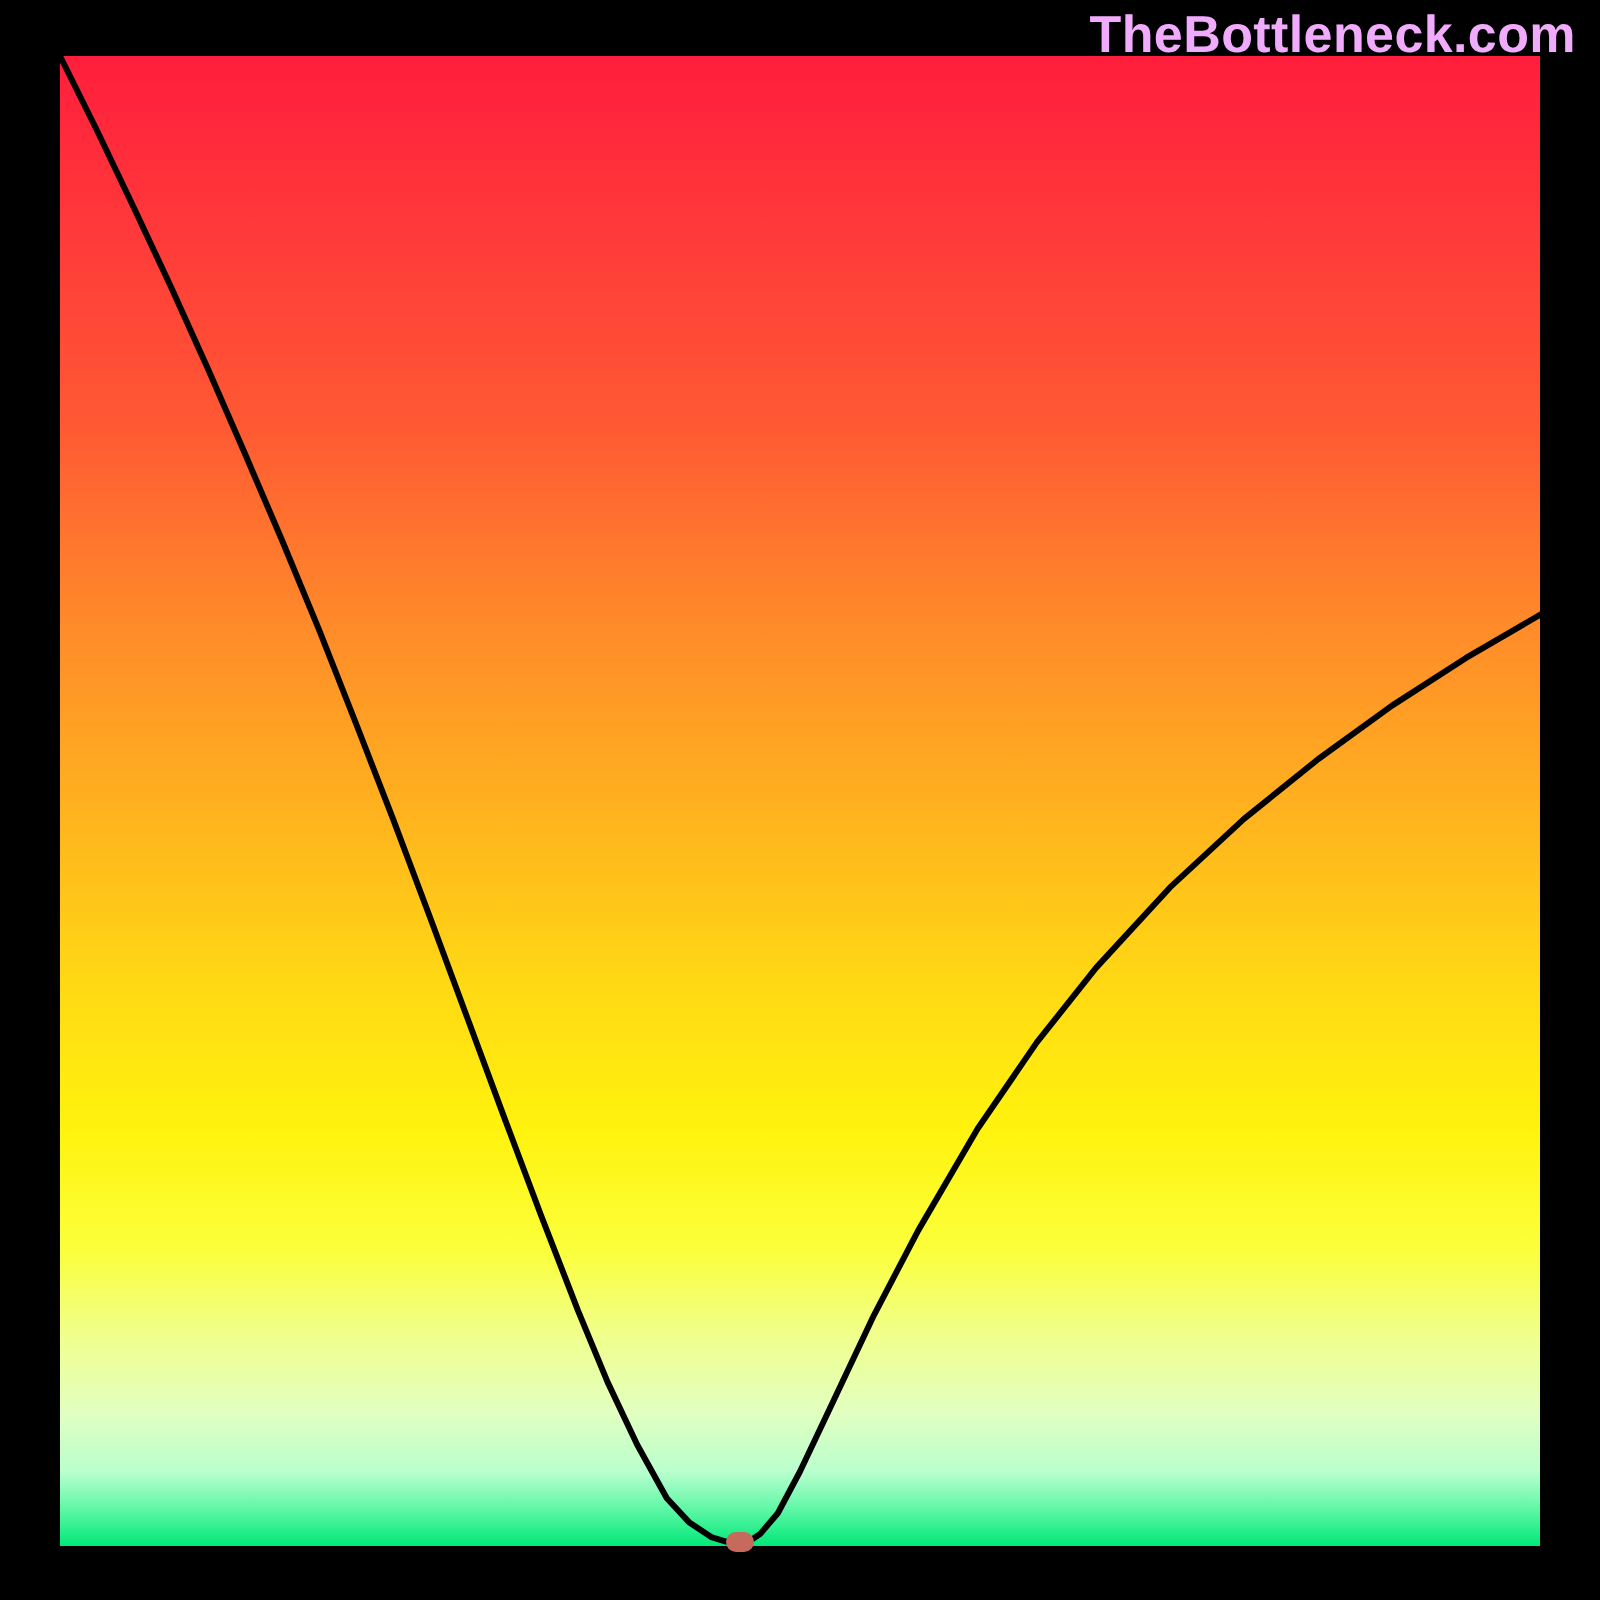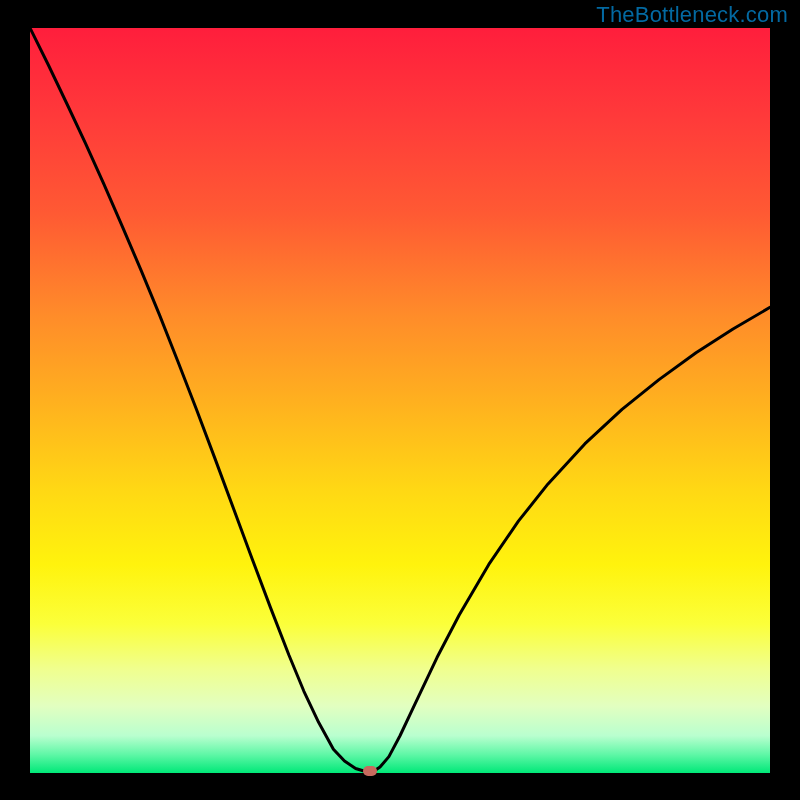--- a/index.html
+++ b/index.html
@@ -8,23 +8,23 @@
     height: 800px;
     background: #000;
     position: relative;
     font-family: Arial, Helvetica, sans-serif;
     overflow: hidden;
   }
   .watermark {
     position: absolute;
     top: 2px;
     right: 12px;
-    color: #0369a1;
-    font-size: 22px;
-    font-weight: 400;
+    color: #f0abfc;
+    font-size: 26px;
+    font-weight: 700;
     z-index: 10;
     letter-spacing: 0.2px;
   }
   .plot-area {
     position: absolute;
     left: 30px;
     top: 28px;
     width: 740px;
     height: 745px;
   }

